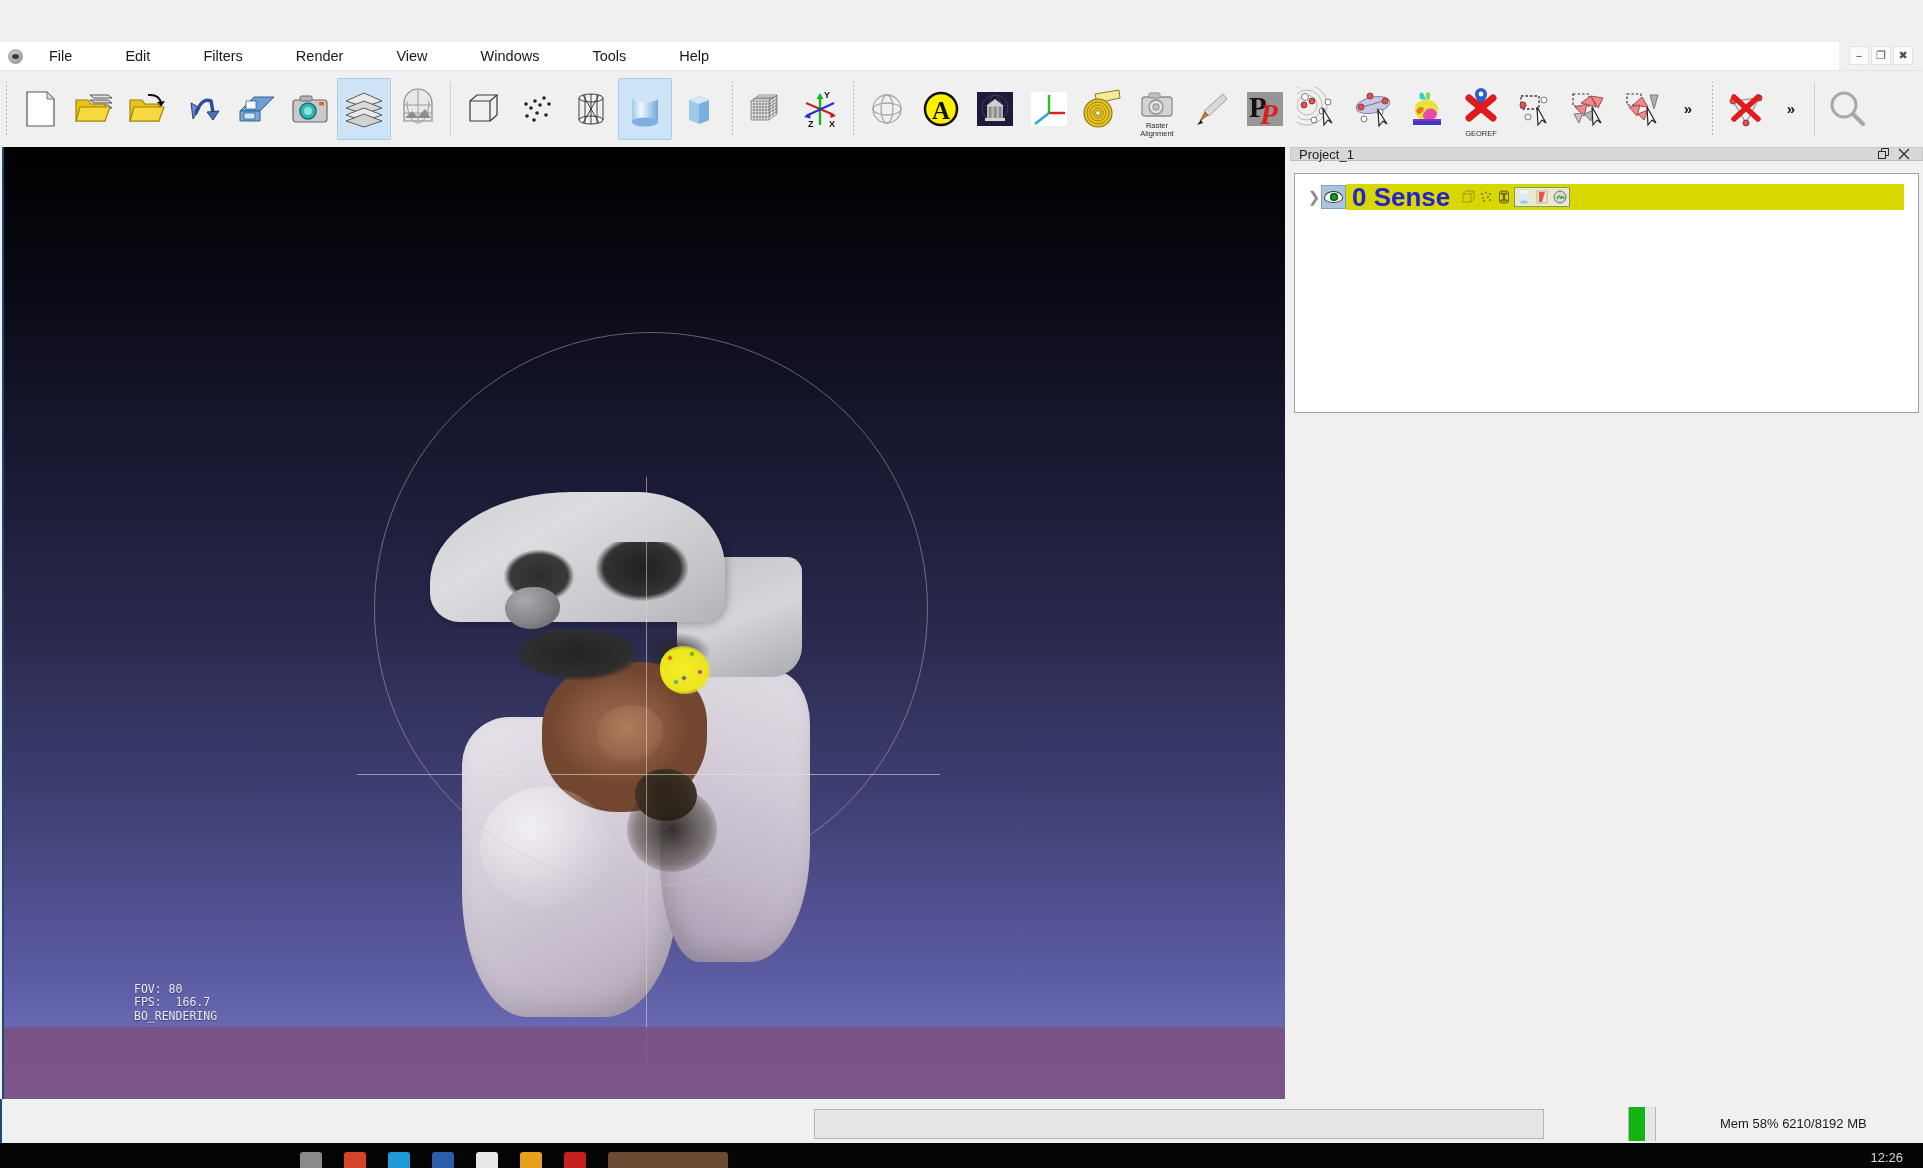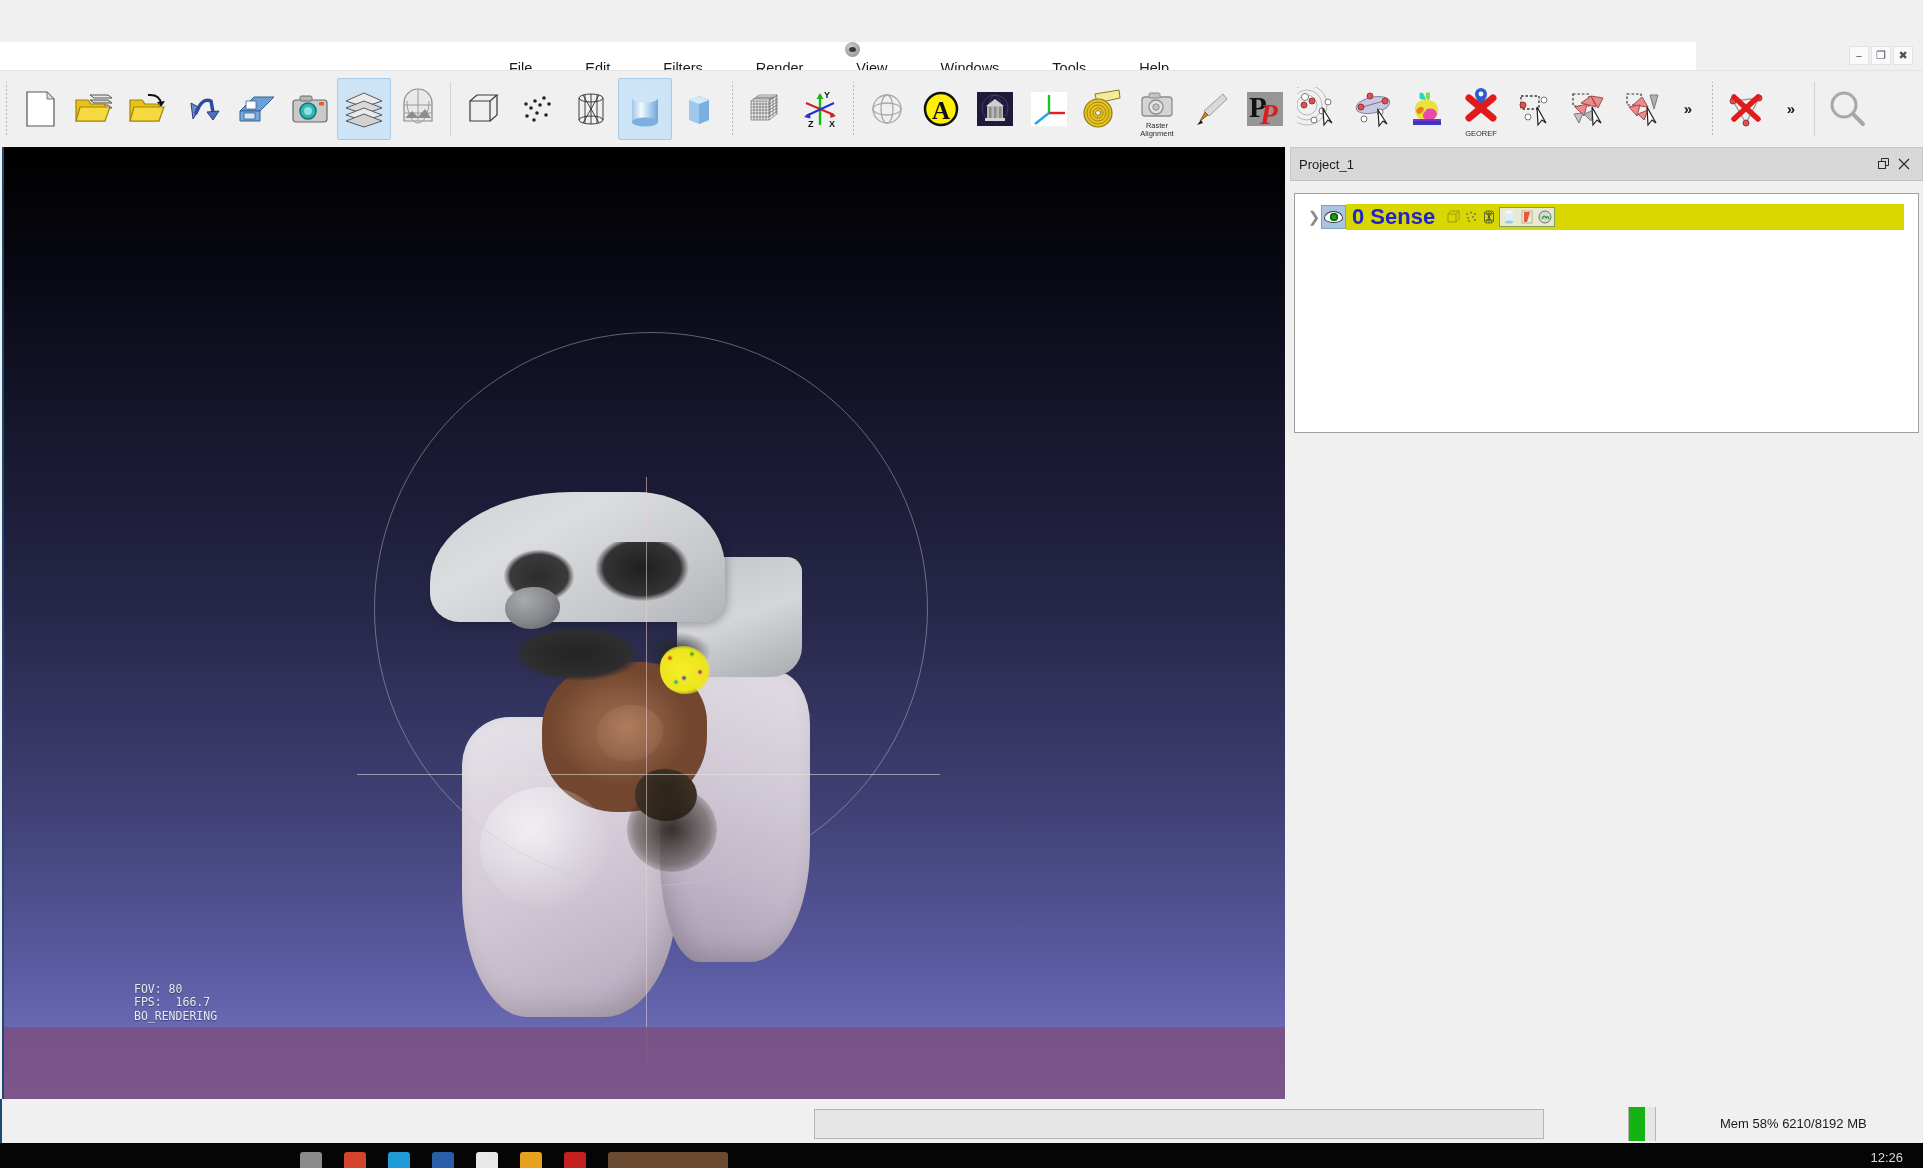--- a/index.html
+++ b/index.html
@@ -55,22 +55,22 @@
   .wc-max::after { content:""; position:absolute; right:0; top:0; width:9px; height:9px; border:1px solid #2a2a2a; border-left:none; border-bottom:none; }
   .wc-x { position: relative; width: 13px; height: 13px; display:block; }
   .wc-x::before, .wc-x::after {
     content:""; position:absolute; left:-1px; top:6px; width:16px; height:1px; background:#2a2a2a;
   }
   .wc-x::before { transform: rotate(45deg); }
   .wc-x::after { transform: rotate(-45deg); }
 
   
   #menubar {
-    position: absolute; left: 0; top: 42px; width: 1696px; height: 28px;
-    background: #ffffff; display: flex; align-items: center; flex-direction: column;
+    position: absolute; left: 0; top: 42px; width: 1839px; height: 28px;
+    background: #ffffff; display: flex; align-items: center;
   }
   .menu-logo {
     width: 15px; height: 15px; border-radius: 50%; margin-left: 8px; flex: none;
     background: radial-gradient(circle at 40% 36%, #cfcfcf 0%, #a5a5a5 60%, #7e7e7e 100%);
     position: relative;
   }
   .menu-logo::after {
     content:""; position:absolute; left:4px; top:5px; width:7px; height:5px;
     background:#3a3a3a; border-radius:50%;
   }
@@ -233,21 +233,21 @@
     position: absolute; left: 0; bottom: 0; width: 1283px; height: 72px;
     background: #7d4d7e; opacity: 0.82;
   }
 
   
   #dock {
     position: absolute; left: 1290px; top: 147px; width: 633px; height: 952px;
     background: #f0f0f0;
   }
   #dock-title {
-    height: 34px; background: #d8d8d8; display: flex; align-items: center;
+    height: 14px; background: #d8d8d8; display: flex; align-items: center;
     padding: 0 8px; border: 1px solid #c8c8c8; border-bottom: 1px solid #bebebe;
   }
   #dock-title-text { font-size: 13px; color: #1c1c1c; flex: 1; }
   .dock-btn { width: 20px; height: 20px; display:flex; align-items:center; justify-content:center;
     color:#2a2a2a; font-size: 13px; }
 
   #layer-list {
     margin: 12px 4px 0 4px; height: 240px; background: #ffffff;
     border: 1px solid #a0a0a0; position: relative; padding: 10px 0 0 0;
   }
@@ -266,21 +266,21 @@
     width: 19px; height: 12px; background: #ffffff; border: 1px solid #333;
     border-radius: 50% 50% 50% 50% / 60% 60% 40% 40%; position: relative;
   }
   .eye-shape::after {
     content:""; position:absolute; left: 5px; top: 1px; width: 8px; height: 8px; border-radius:50%;
     background: #1a9a26; box-shadow: inset 0 0 0 1.5px #0b5f14;
   }
   #layer-body {
     flex: 1; background: #d8d800; height: 26px; display: flex; align-items: center; padding-left: 6px;
   }
-  #layer-name { font-size: 22px; color: #2222cc; font-weight: 600; margin-right: 10px; white-space: nowrap; }
+  #layer-name { font-size: 26px; color: #2222cc; font-weight: 600; margin-right: 10px; white-space: nowrap; }
   .layer-badges { display: flex; align-items: center; gap: 2px; }
   .lbadge { width: 16px; height: 16px; display:block; }
   .lbadge-grp { display:flex; gap:2px; padding:1px; border:1px solid #7f9f5f; background:#e9e9d0; }
 
   
   #statusbar {
     position: absolute; left: 0; top: 1099px; width: 1923px; height: 44px; background: #f0f0f0;
     border-left: 2px solid #1d4a73;
   }
   #progress-box {

